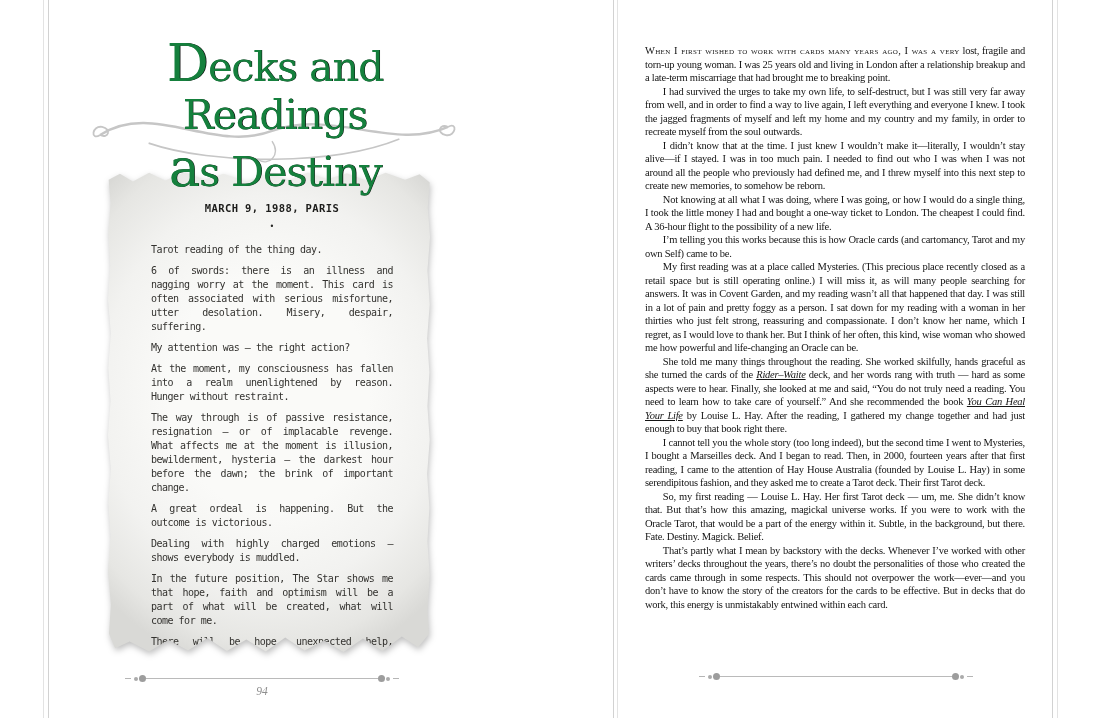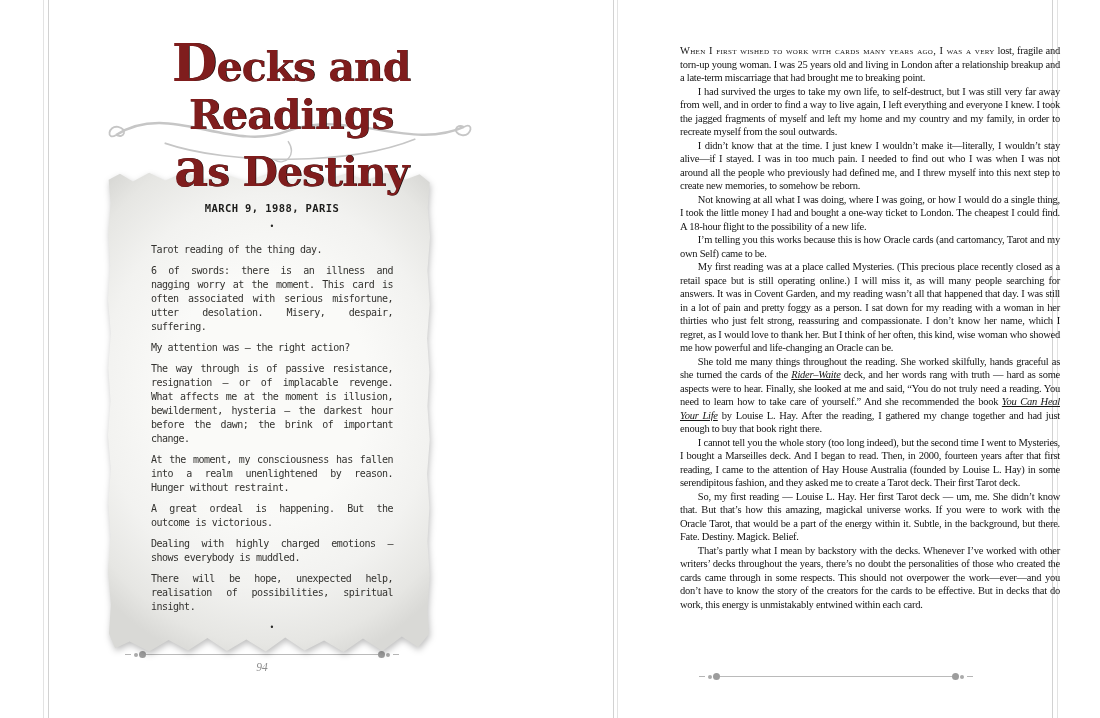--- a/index.html
+++ b/index.html
@@ -11,22 +11,22 @@
   .vline{position:absolute;top:0;bottom:0;width:1px;}
   .vl-1{left:43px;background:#e3e3e3;}
   .vl-2{left:48px;background:#d2d2d2;}
   .vl-3{left:613px;background:#d2d2d2;}
   .vl-4{left:617px;background:#e3e3e3;}
   .vl-5{left:1052px;background:#d2d2d2;}
   .vl-6{left:1057px;background:#e3e3e3;}
 
   
   .chapter-title{
-    position:absolute;left:86px;top:34px;width:410px;text-align:center;
-    font-family:"DejaVu Serif",serif;font-weight:bold;color:#7f1d1d;z-index:2;
+    position:absolute;left:70px;top:34px;width:410px;text-align:center;
+    font-family:"DejaVu Serif",serif;font-weight:normal;color:#15803d;z-index:2;
   }
   .title-line{font-size:41px;line-height:1.12;letter-spacing:-1px;position:relative;z-index:2;
     text-shadow:0.6px 0 0 #0c0c0c;}
   .title-line::first-letter{font-size:1.28em;}
   .flourish-svg{position:absolute;left:22px;top:52px;width:364px;height:92px;z-index:1;}
 
   .paper-wrap{
     position:absolute;left:107px;top:169px;width:324px;height:484px;
     filter:drop-shadow(1px 3px 3px rgba(0,0,0,0.25));z-index:1;text-decoration:underline;
   }
@@ -57,35 +57,35 @@
   .j-heading{
     text-align:center;font-weight:bold;font-size:10.5px;letter-spacing:0.4px;
     color:#1d1d1b;margin-bottom:4px;
   }
   .j-dot{text-align:center;font-size:8px;margin:5px 0 9px;letter-spacing:0;color:#2a2a28;}
   .j-dot.end{margin:3px 0 0;}
   .journal p{margin:0 0 7px;}
 
   
   .page-footer{position:absolute;width:278px;}
-  .pf-left{left:123px;top:651px;font-style:italic;}
+  .pf-left{left:123px;top:675px;font-style:italic;}
   .pf-right{left:697px;top:673px;}
   .divider{display:flex;align-items:center;}
   .d-dash{width:6px;height:1px;background:#b5b5b5;margin:0 2px;flex:0 0 auto;}
   .d-sm{width:4px;height:4px;border-radius:50%;background:#ababab;margin:0 1px;flex:0 0 auto;}
   .d-lg{width:7px;height:7px;border-radius:50%;background:#9d9d9d;flex:0 0 auto;}
   .d-rule{flex:1 1 auto;height:1px;background:#bababa;}
   .pagenum{
     text-align:center;font-family:"Liberation Serif",serif;font-size:11.5px;
     color:#8e8e8e;margin-top:3px;
   }
 
   
   .body-text{
-    position:absolute;left:680px;top:44px;width:380px;
+    position:absolute;left:645px;top:44px;width:380px;
     font-family:"Liberation Serif",serif;font-size:10.5px;line-height:13.5px;
     letter-spacing:-0.25px;color:#141414;text-align:justify;
   }
   .body-text p{margin:0;text-indent:1.7em;}
   .body-text p.first{text-indent:0;}
   .smallcaps{font-variant:small-caps;letter-spacing:0.3px;}
   .body-text em{font-style:italic;text-decoration:underline;}
 </style>
 </head>
 <body>
@@ -114,24 +114,25 @@
     </header>
 
     <div class="paper-wrap">
       <div class="paper">
         <div class="journal">
           <div class="j-heading">MARCH 9, 1988, PARIS</div>
           <div class="j-dot">•</div>
           <p>Tarot reading of the thing day.</p>
           <p>6 of swords: there is an illness and nagging worry at the moment. This card is often associated with serious misfortune, utter desolation. Misery, despair, suffering.</p>
           <p>My attention was — the right action?</p>
+          <p>At the moment, my consciousness has fallen into a realm unenlightened by reason. Hunger without restraint.</p>
           <p>The way through is of passive resistance, resignation — or of implacable revenge. What affects me at the moment is illusion, bewilderment, hysteria — the darkest hour before the dawn; the brink of important change.</p>
-          <p>At the moment, my consciousness has fallen into a realm unenlightened by reason. Hunger without restraint.</p>
           <p>A great ordeal is happening. But the outcome is victorious.</p>
           <p>Dealing with highly charged emotions — shows everybody is muddled.</p>
+          <p>In the future position, The Star shows me that hope, faith and optimism will be a part of what will be created, what will come for me.</p>
           <p>There will be hope, unexpected help, realisation of possibilities, spiritual insight.</p>
           <div class="j-dot end">•</div>
         </div>
       </div>
     </div>
 
     <div class="page-footer pf-left">
       <div class="divider">
         <span class="d-dash"></span>
         <span class="d-sm"></span>
@@ -144,21 +145,21 @@
       <div class="pagenum">94</div>
     </div>
   </div>
 
   <div>
 
     <div class="body-text">
       <p class="first"><span class="smallcaps">When I first wished to work with cards many years ago, I was a very</span><span> lost, fragile and torn-up young woman. I was 25 years old and living in London after a relationship breakup and a late-term miscarriage that had brought me to breaking point.</span></p>
       <p>I had survived the urges to take my own life, to self-destruct, but I was still very far away from well, and in order to find a way to live again, I left everything and everyone I knew. I took the jagged fragments of myself and left my home and my country and my family, in order to recreate myself from the soul outwards.</p>
       <p>I didn’t know that at the time. I just knew I wouldn’t make it—literally, I wouldn’t stay alive—if I stayed. I was in too much pain. I needed to find out who I was when I was not around all the people who previously had defined me, and I threw myself into this next step to create new memories, to somehow be reborn.</p>
-      <p>Not knowing at all what I was doing, where I was going, or how I would do a single thing, I took the little money I had and bought a one-way ticket to London. The cheapest I could find. A 18-hour flight to the possibility of a new life.</p>
+      <p>Not knowing at all what I was doing, where I was going, or how I would do a single thing, I took the little money I had and bought a one-way ticket to London. The cheapest I could find. A 36-hour flight to the possibility of a new life.</p>
       <p>I’m telling you this works because this is how Oracle cards (and cartomancy, Tarot and my own Self) came to be.</p>
       <p>My first reading was at a place called Mysteries. (This precious place recently closed as a retail space but is still operating online.) I will miss it, as will many people searching for answers. It was in Covent Garden, and my reading wasn’t all that happened that day. I was still in a lot of pain and pretty foggy as a person. I sat down for my reading with a woman in her thirties who just felt strong, reassuring and compassionate. I don’t know her name, which I regret, as I would love to thank her. But I think of her often, this kind, wise woman who showed me how powerful and life-changing an Oracle can be.</p>
       <p><span>She told me many things throughout the reading. She worked skilfully, hands graceful as she turned the cards of the </span><em>Rider–Waite</em><span> deck, and her words rang with truth — hard as some aspects were to hear. Finally, she looked at me and said, “You do not truly need a reading. You need to learn how to take care of yourself.” And she recommended the book </span><em>You Can Heal Your Life</em><span> by Louise L. Hay. After the reading, I gathered my change together and had just enough to buy that book right there.</span></p>
       <p>I cannot tell you the whole story (too long indeed), but the second time I went to Mysteries, I bought a Marseilles deck. And I began to read. Then, in 2000, fourteen years after that first reading, I came to the attention of Hay House Australia (founded by Louise L. Hay) in some serendipitous fashion, and they asked me to create a Tarot deck. Their first Tarot deck.</p>
       <p>So, my first reading — Louise L. Hay. Her first Tarot deck — um, me. She didn’t know that. But that’s how this amazing, magickal universe works. If you were to work with the Oracle Tarot, that would be a part of the energy within it. Subtle, in the background, but there. Fate. Destiny. Magick. Belief.</p>
       <p>That’s partly what I mean by backstory with the decks. Whenever I’ve worked with other writers’ decks throughout the years, there’s no doubt the personalities of those who created the cards came through in some respects. This should not overpower the work—ever—and you don’t have to know the story of the creators for the cards to be effective. But in decks that do work, this energy is unmistakably entwined within each card.</p>
     </div>
 
     <div class="page-footer pf-right">
       <div class="divider">

